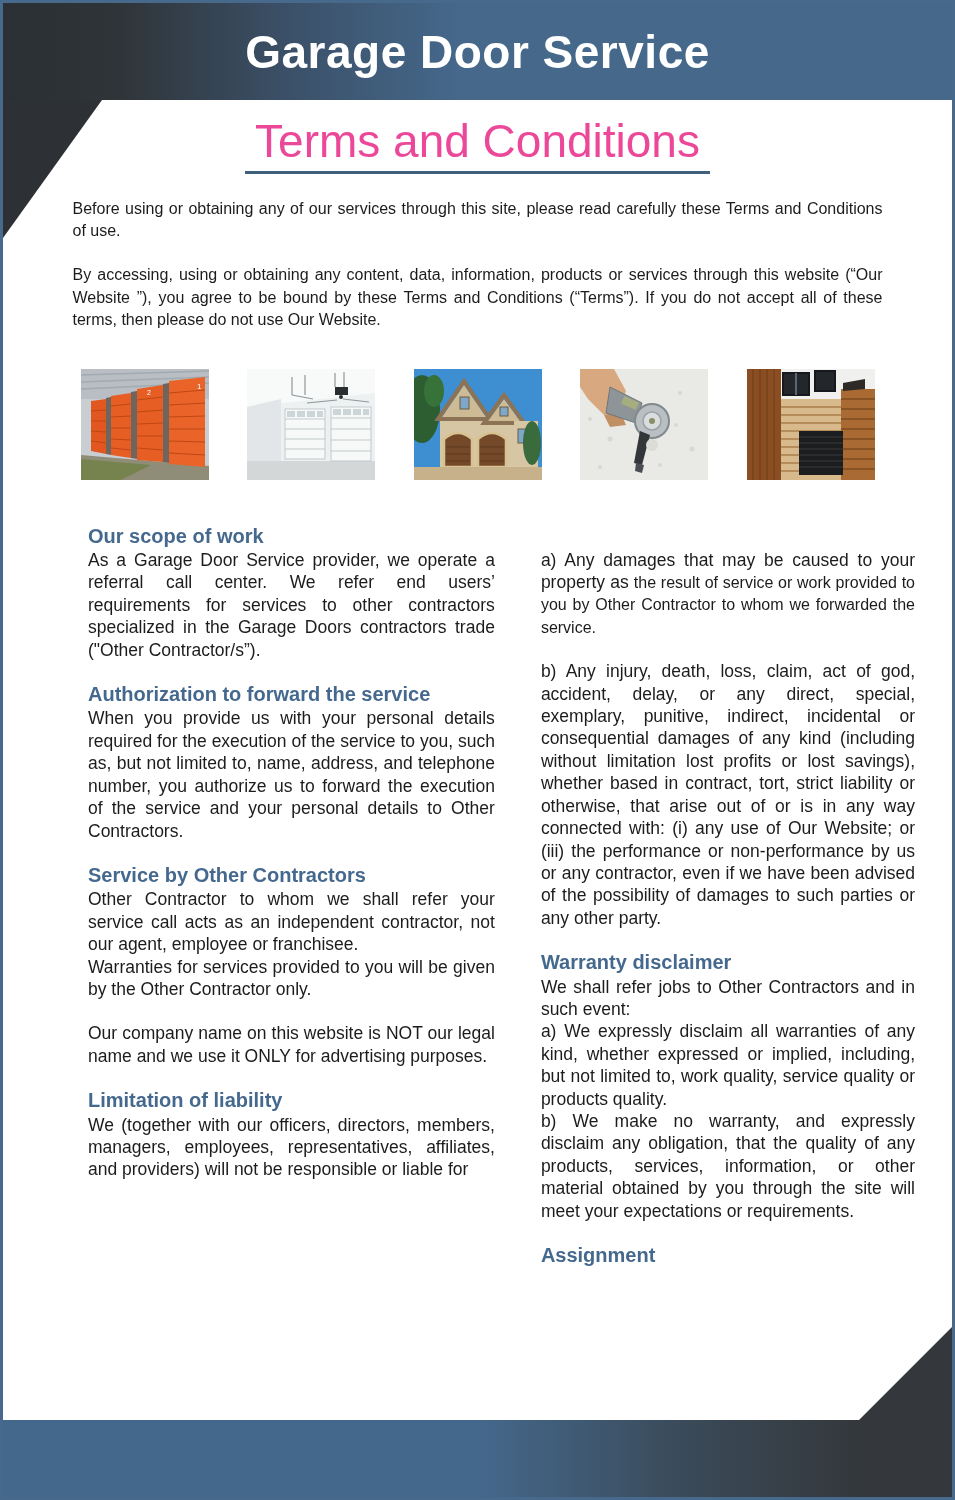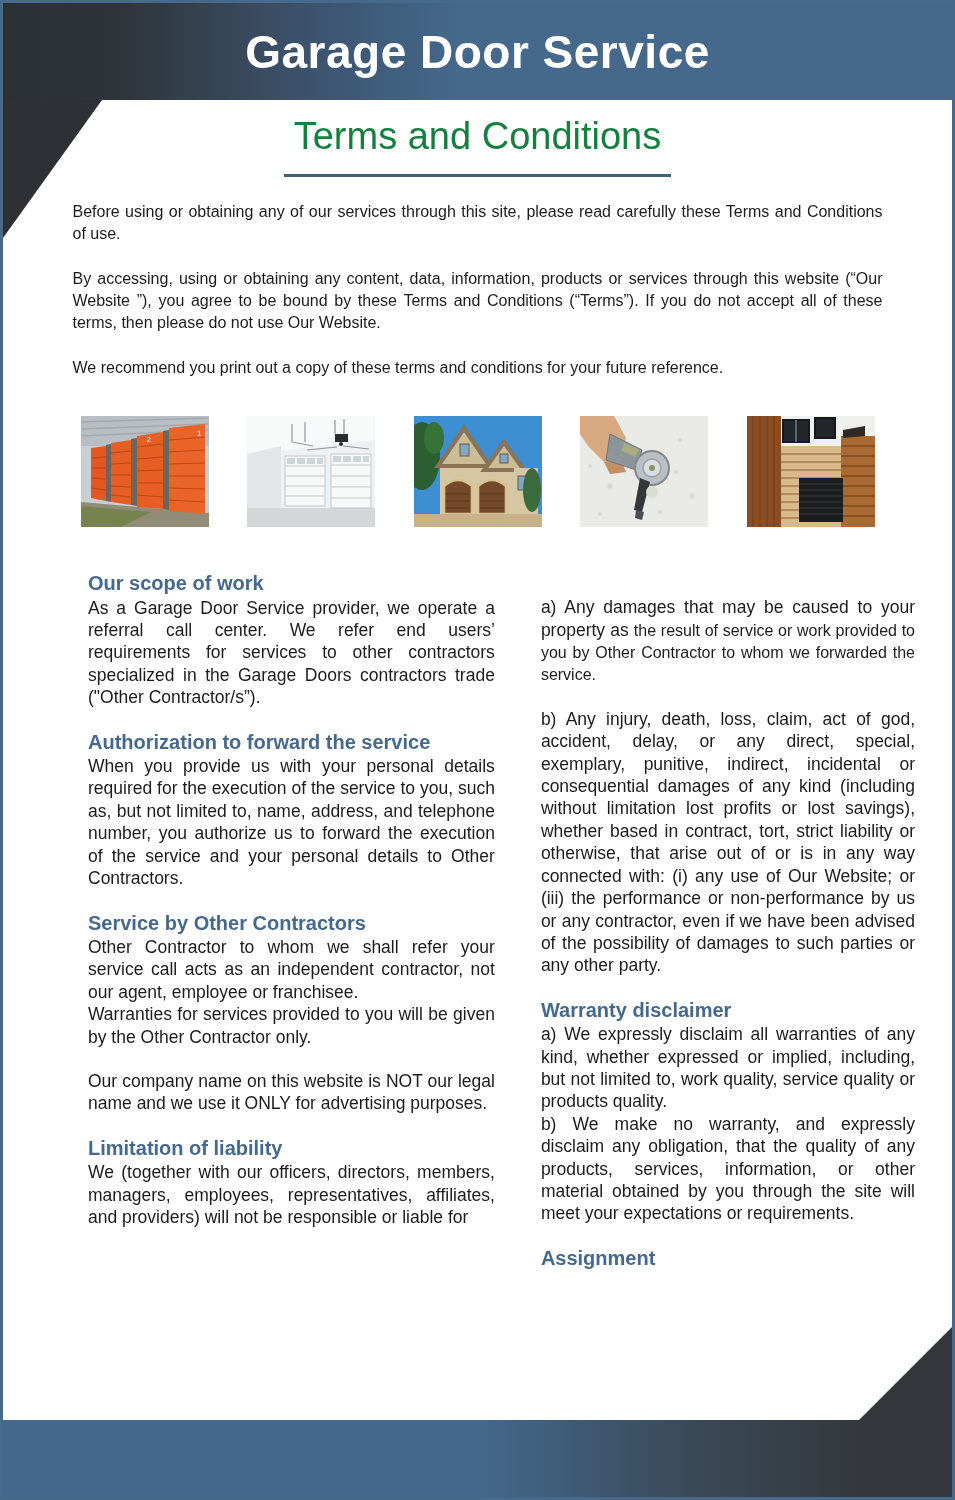--- a/index.html
+++ b/index.html
@@ -32,22 +32,22 @@
   }
   .corner-br {
     position:absolute; right:0; bottom:77px; width:93px; height:93px;
     background:#34383c; clip-path:polygon(100% 0,100% 100%,0 100%);
   }
   
   .content { position:absolute; top:97px; left:0; right:0; }
   .heading-wrap { text-align:center; margin-top:16px; }
   .page-heading {
     display:inline-block; margin:0; font-weight:400;
-    font-size:38px; color:#15803d; line-height:1.1;
-    border-bottom:3px solid #40617e; padding:0 10px 16px;
+    font-size:46px; color:#ec4899; line-height:1.1;
+    border-bottom:3px solid #40617e; padding:0 10px 4px;
   }
   .intro { width:810px; margin:24px auto 0; font-size:16px; line-height:22.4px; text-align:justify; }
   .intro p { margin:0; }
   .intro p + p { margin-top:22px; }
 
   .photos { width:794px; margin:37px auto 0; display:flex; justify-content:space-between; }
   .photo { width:128px; height:111px; flex:0 0 auto; }
   .photo svg { display:block; width:128px; height:111px; }
 
   .columns { display:flex; margin:44px 37px 0 85px; gap:46px; }
@@ -78,21 +78,20 @@
 
   <div class="content">
 
     <div class="heading-wrap">
       <h2 class="page-heading">Terms and Conditions</h2>
     </div>
 
     <div class="intro">
       <p>Before using or obtaining any of our services through this site, please read carefully these Terms and Conditions of use.</p>
       <p>By accessing, using or obtaining any content, data, information, products or services through this website (“Our Website ”), you agree to be bound by these Terms and Conditions (“Terms”). If you do not accept all of these terms, then please do not use Our Website.</p>
-      <p>We recommend you print out a copy of these terms and conditions for your future reference.</p>
     </div>
 
     <div class="photos">
 
       <div class="photo">
         <svg viewBox="0 0 128 111" xmlns="http://www.w3.org/2000/svg">
           <rect width="128" height="111" fill="#c9ced2"></rect>
           <rect x="0" y="0" width="128" height="30" fill="#b8bec3"></rect>
           <line x1="0" y1="6" x2="128" y2="2" stroke="#a3aab0" stroke-width="1.5"></line>
           <line x1="0" y1="13" x2="128" y2="8" stroke="#a3aab0" stroke-width="1.5"></line>
@@ -298,20 +297,21 @@
         <h3 class="sec-heading">Limitation of liability</h3>
         <p class="body-p">We (together with our officers, directors, members, managers, employees, representatives, affiliates, and providers) will not be responsible or liable for</p>
       </div>
 
       <div class="col-right">
         <p class="body-p"><span>a) Any damages that may be caused to your property as </span><span class="small-run">the result of service or work provided to you by Other Contractor to whom we forwarded the service.</span></p>
 
         <p class="body-p spaced">b) Any injury, death, loss, claim, act of god, accident, delay, or any direct, special, exemplary, punitive, indirect, incidental or consequential damages of any kind (including without limitation lost profits or lost savings), whether based in contract, tort, strict liability or otherwise, that arise out of or is in any way connected with: (i) any use of Our Website; or (iii) the performance or non-performance by us or any contractor, even if we have been advised of the possibility of damages to such parties or any other party.</p>
 
         <h3 class="sec-heading">Warranty disclaimer</h3>
+        <p class="body-p">We shall refer jobs to Other Contractors and in such event:</p>
         <p class="body-p">a) We expressly disclaim all warranties of any kind, whether expressed or implied, including, but not limited to, work quality, service quality or products quality.</p>
         <p class="body-p">b) We make no warranty, and expressly disclaim any obligation, that the quality of any products, services, information, or other material obtained by you through the site will meet your expectations or requirements.</p>
 
         <h3 class="sec-heading">Assignment</h3>
       </div>
 
     </div>
   </div>
 </div>
 

